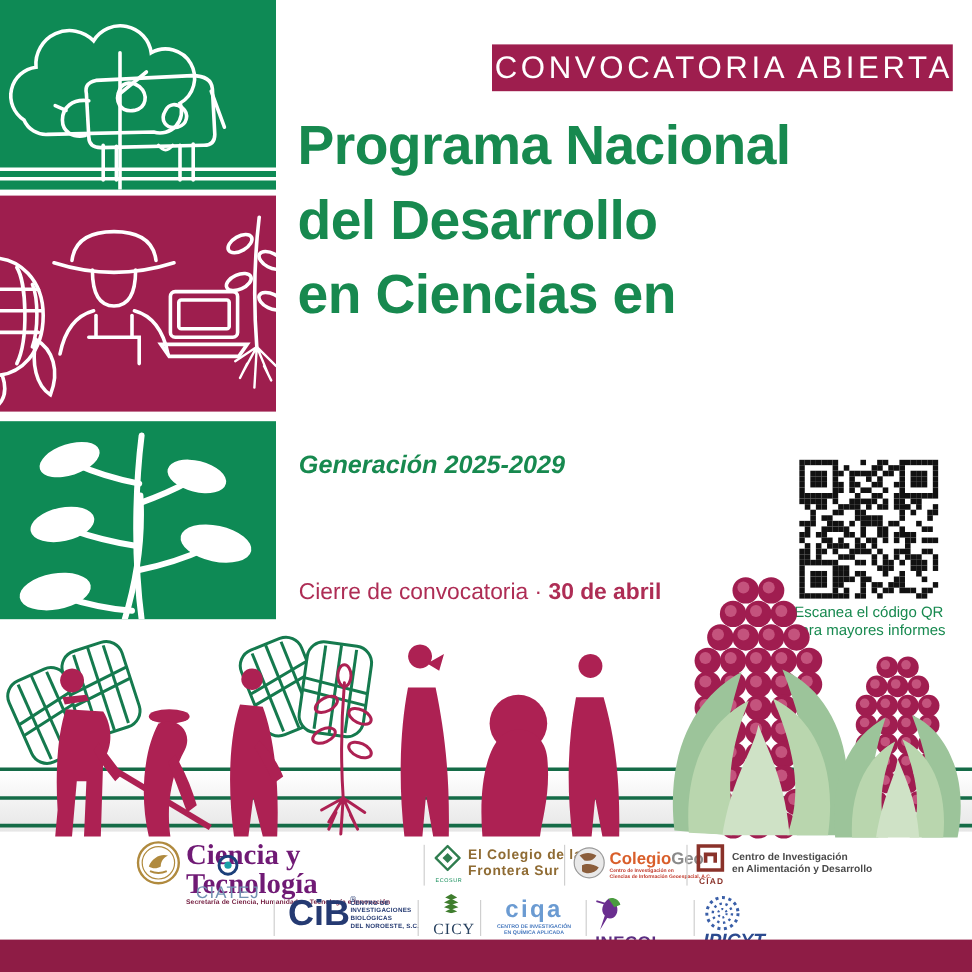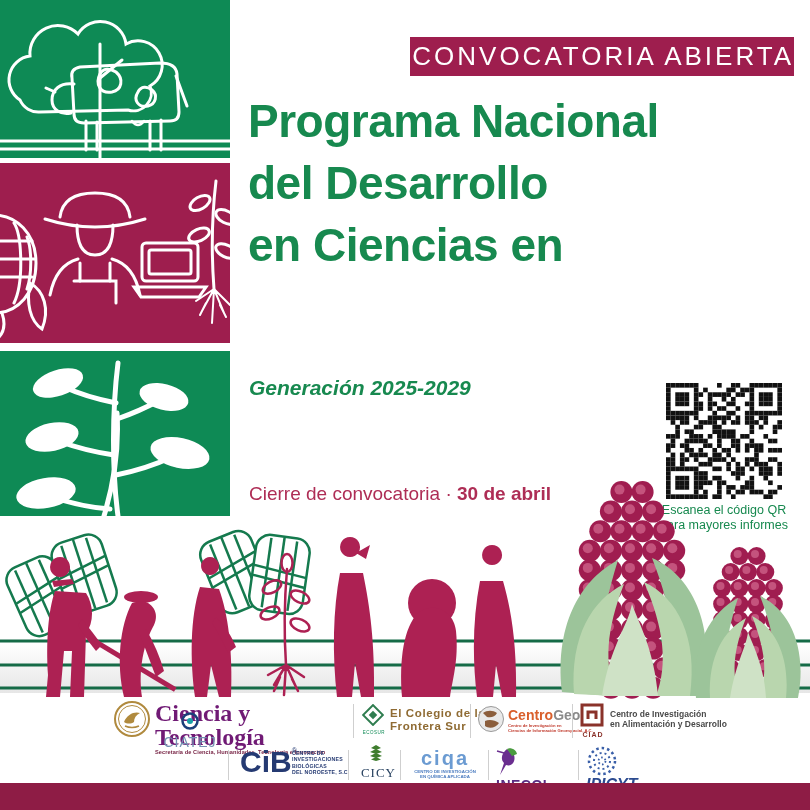--- a/index.html
+++ b/index.html
@@ -780,21 +780,21 @@
   </div>
   <div class="vdiv" style="left:470px;top:704px;height:34px;"></div>
 
   <div class="abs" style="left:477px;top:705px;width:28px;height:28px;">
     <svg width="28" height="28" viewBox="0 0 28 28">
       <circle cx="14" cy="14" r="12.5" fill="#e9e9e9" stroke="#9a9a9a" stroke-width="1"></circle>
       <path d="M6,8 C10,5 16,5 20,8 C18,12 14,13 10,12 Z M8,16 C12,14 18,15 22,18 C19,23 12,24 8,21 Z" fill="#8b5e3c"></path>
     </svg>
   </div>
   <div class="abs" style="left:508px;top:707px;">
-    <div class="cg-name"><span class="cg-p1">Centro</span><span class="cg-p2">Geo</span></div>
+    <div class="cg-name"><span class="cg-p1">Colegio</span><span class="cg-p2">Geo</span></div>
     <div class="cg-sub">Centro de Investigación en</div>
     <div class="cg-sub">Ciencias de Información Geoespacial, A.C.</div>
   </div>
   <div class="vdiv" style="left:572px;top:704px;height:34px;"></div>
 
   <div class="abs" style="left:580px;top:703px;width:26px;">
     <svg width="24" height="24" viewBox="0 0 24 24">
       <path d="M2,2 H22 V22 H2 Z" fill="none" stroke="#8a322a" stroke-width="3"></path>
       <path d="M8,16 V9 H16 V16" fill="none" stroke="#8a322a" stroke-width="3"></path>
     </svg>

